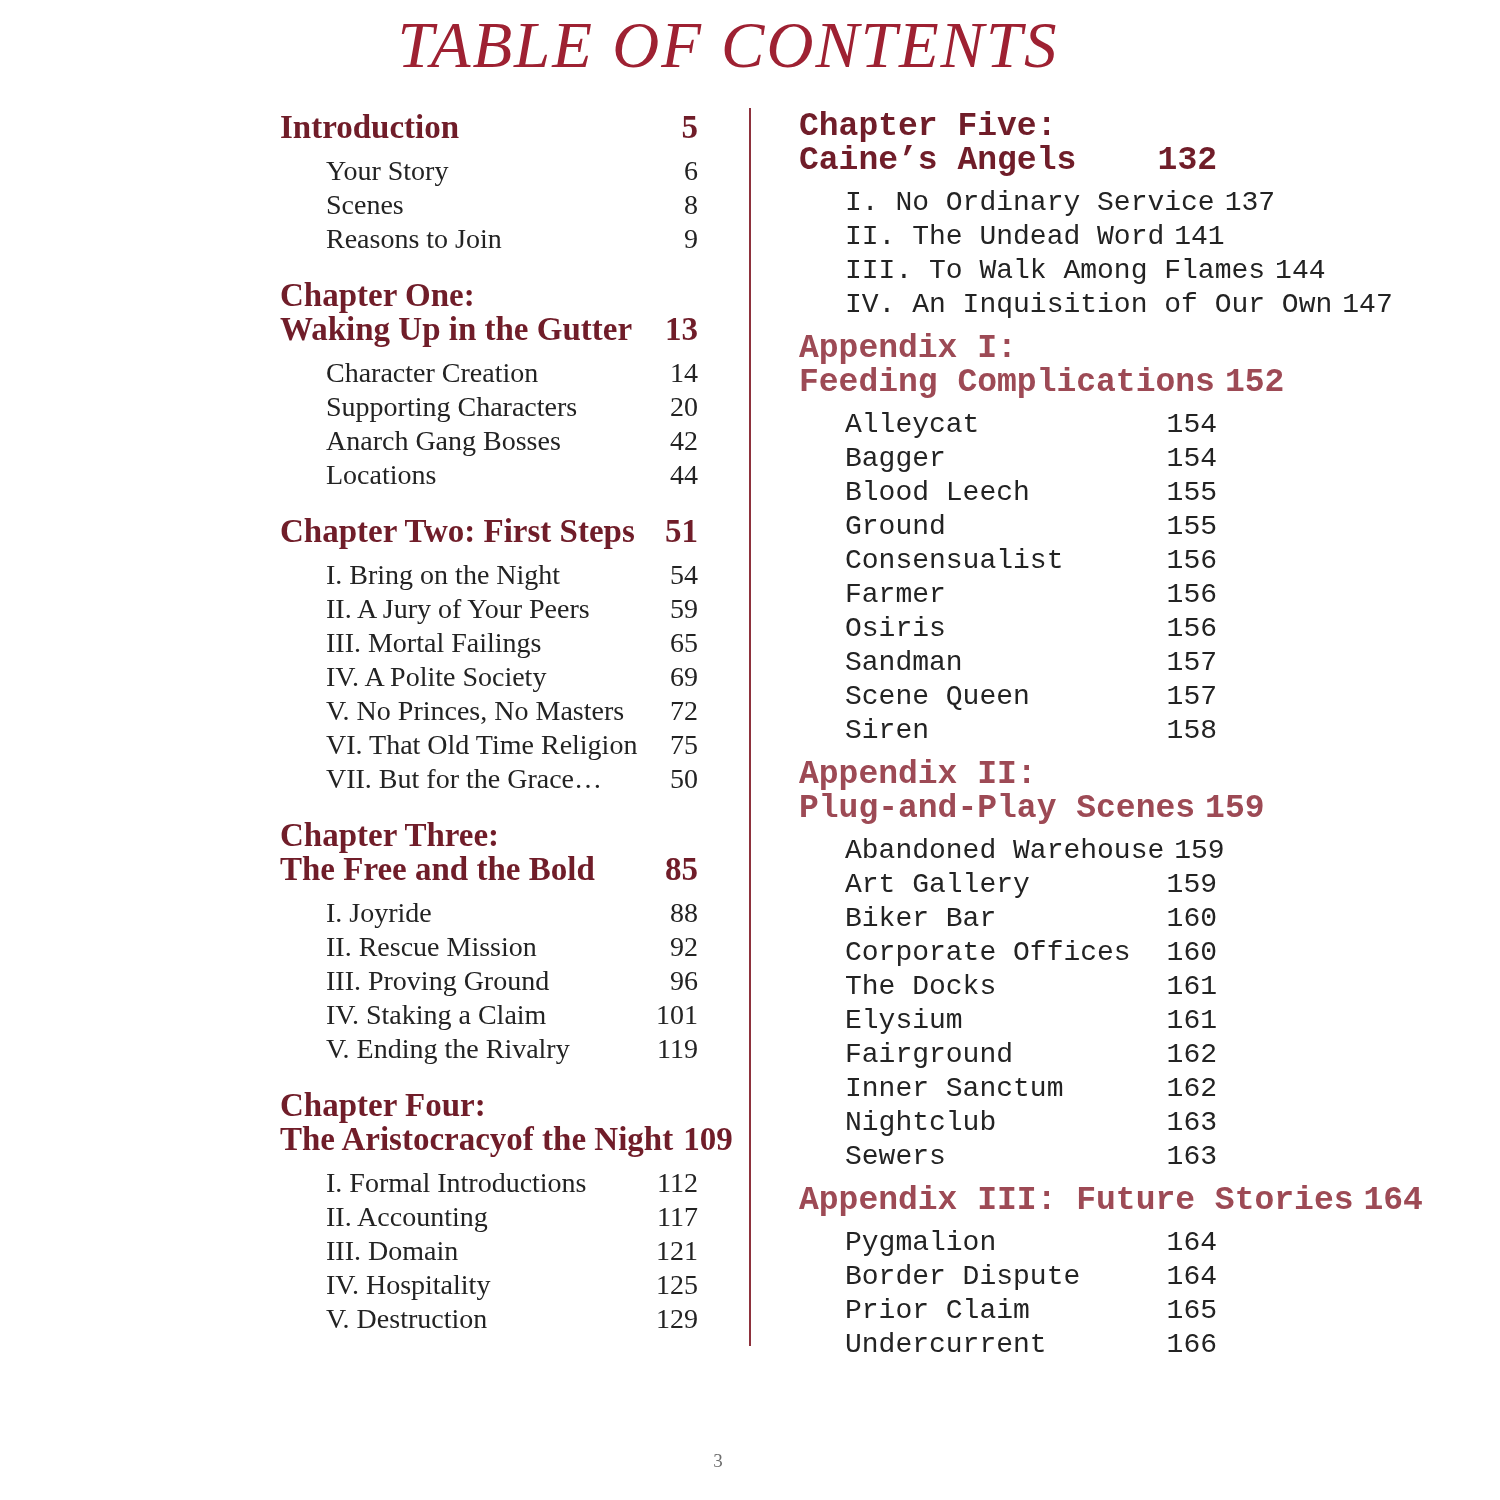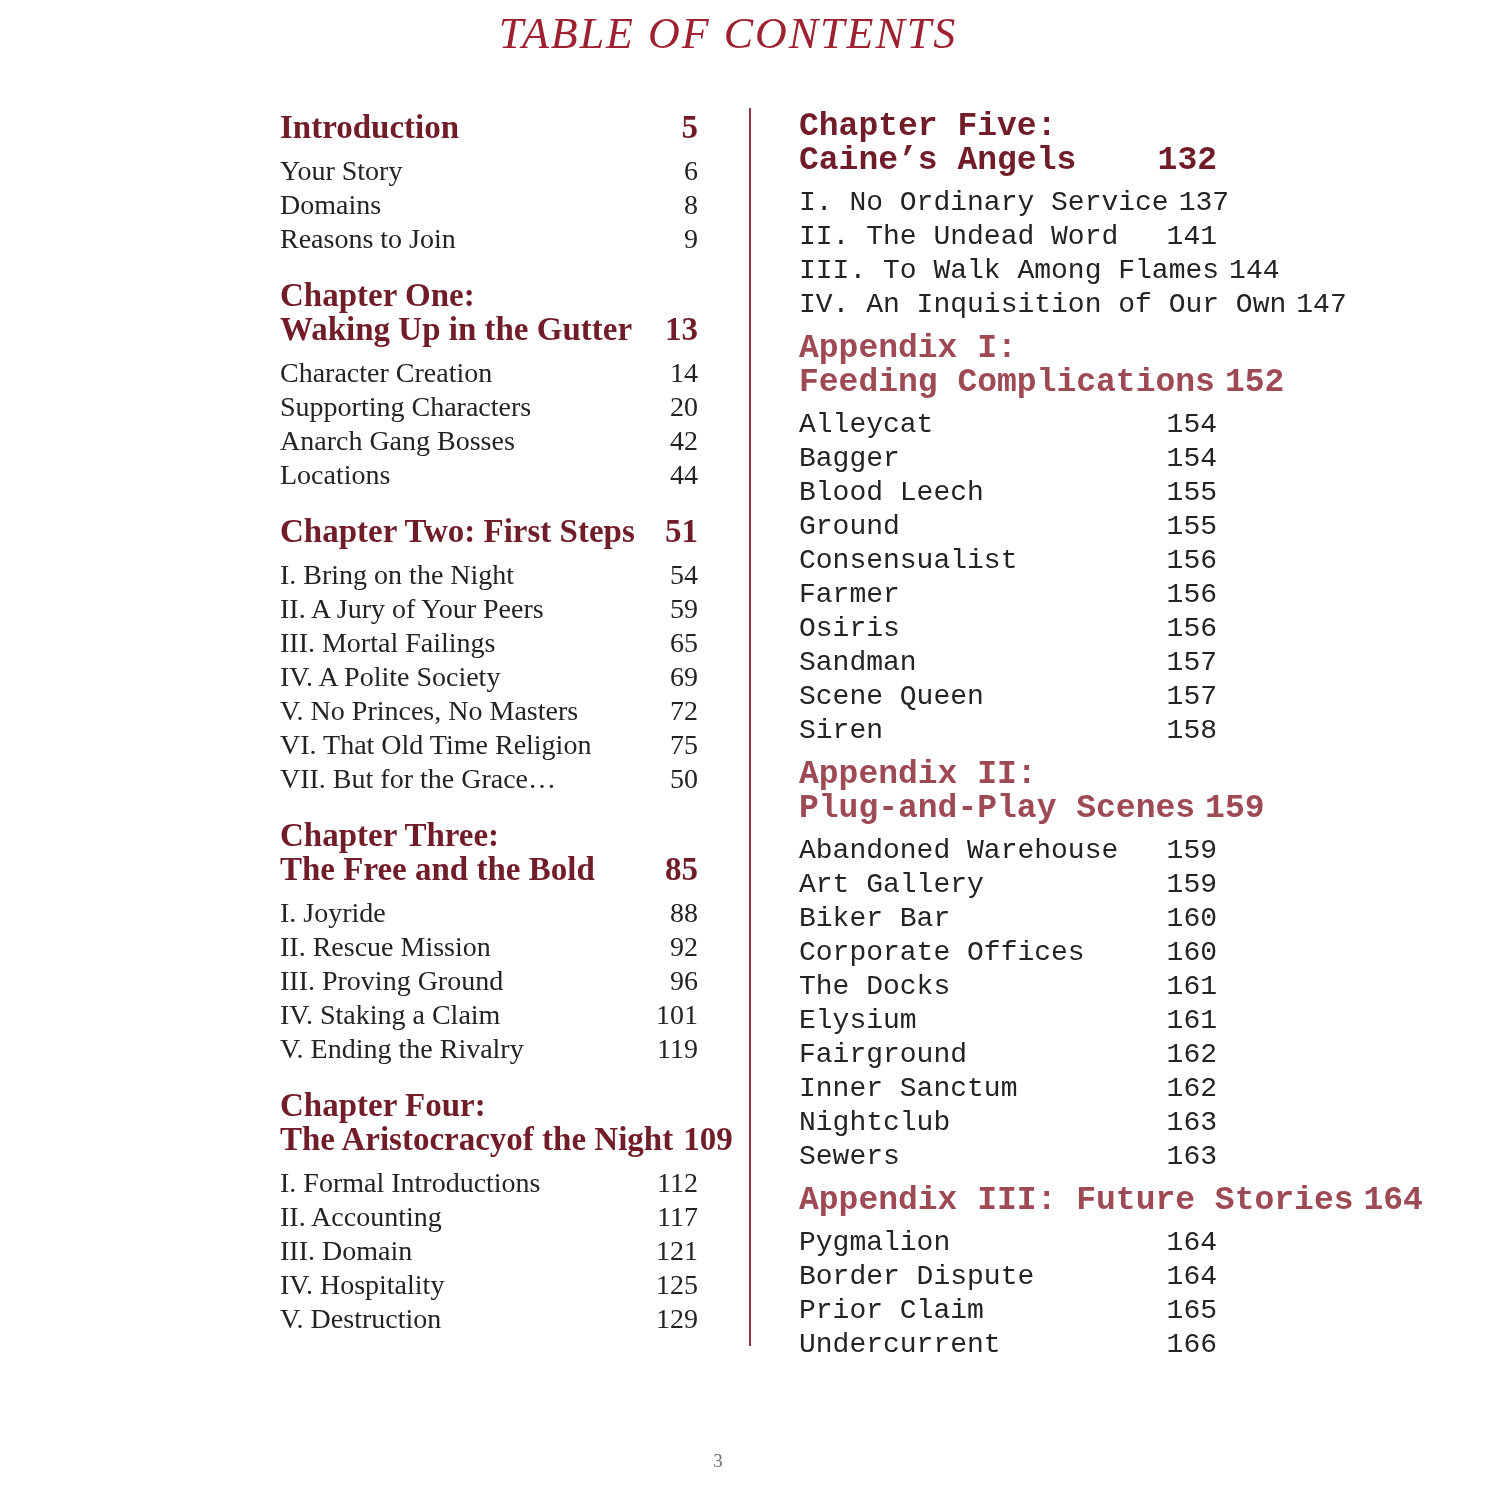--- a/index.html
+++ b/index.html
@@ -19,21 +19,21 @@
     font-family:"Liberation Serif", serif;
     overflow:hidden;
   }
   .title{
     position:absolute;
     top:8px;left:0;width:1456px;
     margin:0;
     text-align:center;
     font-style:italic;
     font-weight:normal;
-    font-size:44px;
+    font-size:65px;
     letter-spacing:2px;
     color:var(--title);
   }
   .divider{
     position:absolute;
     left:749px;top:108px;
     width:2px;height:1238px;
     background:var(--divider);
   }
   .col{
@@ -65,21 +65,21 @@
   .chapter .h-text,.chapter .h-page{color:var(--chapter);}
   .appendix .h-text,.appendix .h-page{color:var(--appendix);}
   .entry-row{
     display:flex;
     justify-content:space-between;
     align-items:baseline;
     line-height:34px;
     font-size:28px;
     color:var(--body);
   }
-  .e-label{white-space:nowrap;}
+  .e-label{white-space:nowrap;margin-left:46px;}
   .e-page{margin-left:10px;}
   .folio{
     position:absolute;
     top:1450px;left:0;width:1436px;
     text-align:center;
     font-size:19px;
     color:var(--folio);
   }
 </style>
 </head>
@@ -94,21 +94,21 @@
           <div class="heading-line">
             <span class="h-text">Introduction</span>
             <span class="h-page">5</span>
           </div>
         </div>
         <div class="entry-row">
           <span class="e-label">Your Story</span>
           <span class="e-page">6</span>
         </div>
         <div class="entry-row">
-          <span class="e-label">Domains</span>
+          <span class="e-label">Scenes</span>
           <span class="e-page">8</span>
         </div>
         <div class="entry-row">
           <span class="e-label">Reasons to Join</span>
           <span class="e-page">9</span>
         </div>
       </section>
       <section class="toc-section chapter">
         <div class="heading">
           <div class="heading-line">

